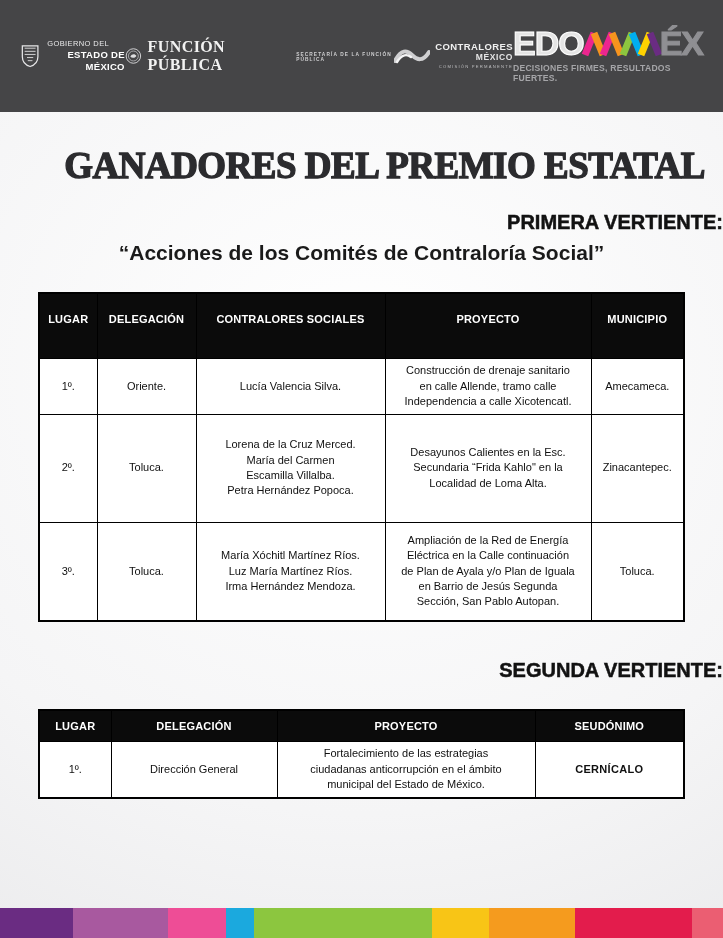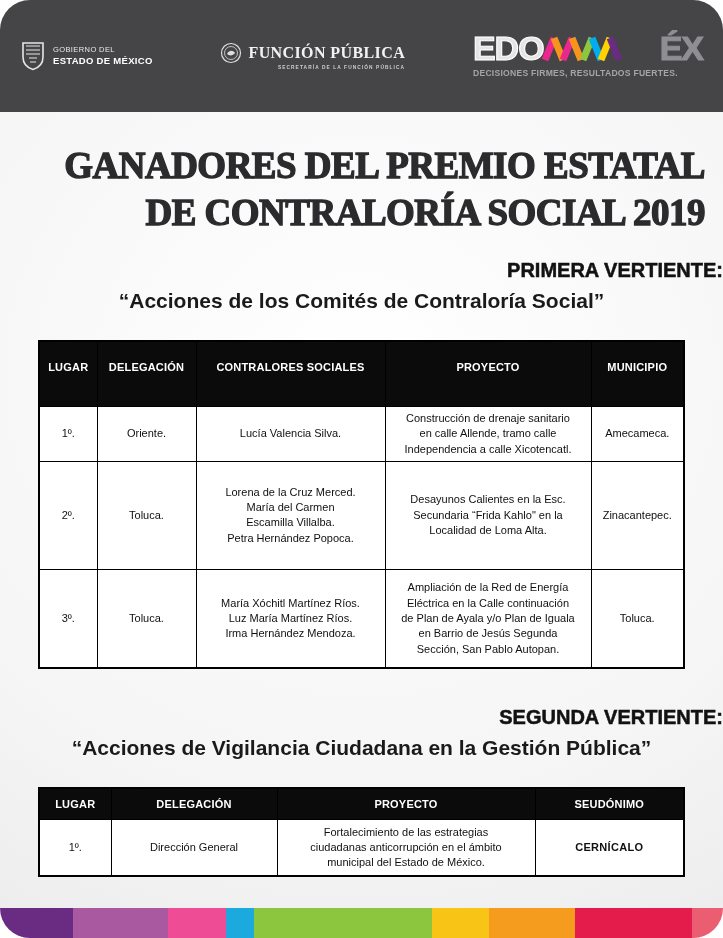--- a/index.html
+++ b/index.html
@@ -1,47 +1,46 @@
 <!DOCTYPE html>
 <html><head>
 <meta charset="utf-8">
 <style>
   html,body{margin:0;padding:0;}
   .page{
     width:723px;height:938px;position:relative;overflow:hidden;
     background:radial-gradient(130% 90% at 50% 40%, #ffffff 0%, #f5f5f6 52%, #e4e4e6 100%);
     font-family:"Liberation Sans", sans-serif;
-    border-radius:30px;
   }
 
   
   .topbar{
     height:112px;background:#454547;display:flex;align-items:center;
     justify-content:space-between;padding:0 20px;box-sizing:border-box;
   }
   .logo{display:flex;align-items:center;color:#fff;}
   .logo-gem .gem-text{margin-left:7px;line-height:1.25;}
   .gem-line1{font-size:7.5px;letter-spacing:.4px;color:#e9e9ea;}
   .gem-line2{font-size:9.5px;font-weight:bold;letter-spacing:.3px;text-align:right;}
 
-  .logo-fp{flex-direction:column;align-items:flex-end;}
+  .logo-fp{flex-direction:row;align-items:center;}
   .fp-row{display:flex;align-items:center;}
   .fp-title{margin-left:6px;font-family:"Liberation Serif", serif;font-weight:bold;font-size:16px;letter-spacing:.4px;color:#f2f2f2;}
   .fp-sub{margin-left:29px;margin-top:1px;font-size:4.8px;letter-spacing:1.1px;color:#cfcfd1;font-weight:bold;}
 
   .logo-contralores{align-items:center;}
   .ct-text{margin-left:5px;display:flex;flex-direction:column;align-items:flex-end;line-height:1.1;}
   .ct-line1{font-size:9.5px;font-weight:bold;letter-spacing:.4px;color:#f0f0f0;}
   .ct-line2{font-size:8.5px;font-weight:bold;letter-spacing:.6px;color:#e5e5e6;}
   .ct-sub{font-size:4.2px;letter-spacing:1.2px;color:#bdbdbf;margin-top:3px;}
 
   .logo-edomex{flex-direction:column;align-items:flex-start;}
   .edomex-word{display:flex;align-items:flex-end;}
   .edomex-prefix{font-size:34px;font-weight:bold;-webkit-text-stroke:1.1px #ffffff;color:#e5e5e5;letter-spacing:-1px;line-height:.85;}
-  .edomex-suffix{font-size:34px;font-weight:bold;-webkit-text-stroke:1.1px #8f8f93;color:#8f8f93;letter-spacing:-1px;line-height:.85;margin-left:40px;}
+  .edomex-suffix{font-size:34px;font-weight:bold;-webkit-text-stroke:1.1px #8f8f93;color:#8f8f93;letter-spacing:-1px;line-height:.85;}
   .m-glyph{margin:0 -3px;display:block;}
   .edomex-tagline{font-size:8.6px;font-weight:bold;color:#a5a5a8;letter-spacing:.25px;margin-top:5px;}
 
   
   .main-title{
     margin:30px 18px 0;text-align:right;font-size:37px;line-height:1.28;
     font-weight:bold;color:#2b2b2e;-webkit-text-stroke:1.3px #2b2b2e;letter-spacing:-.5px;font-family:Liberation Serif, serif;
   }
   .vertiente{margin-top:22px;text-align:right;font-size:20px;font-weight:bold;color:#121212;-webkit-text-stroke:.5px #121212;}
   .vertiente-2{margin-top:37px;}
@@ -93,20 +92,31 @@
         <svg width="22" height="22" viewBox="0 0 22 22">
           <circle cx="11" cy="11" r="9.5" fill="none" stroke="#dddddf" stroke-width="1.2"></circle>
           <circle cx="11" cy="11" r="6.5" fill="none" stroke="#dddddf" stroke-width=".8"></circle>
           <path d="M7 12 C9 8 13 8 15 11 C13 14 9 14 7 12 Z" fill="#dddddf"></path>
         </svg>
         <span class="fp-title">FUNCIÓN PÚBLICA</span>
       </div>
       <div class="fp-sub">SECRETARÍA DE LA FUNCIÓN PÚBLICA</div>
     </div>
 
+    <div class="logo logo-contralores">
+      <svg width="36" height="20" viewBox="0 0 36 20">
+        <path d="M1 15 C7 3 13 4 18 9 C23 14 29 16 35 6" fill="none" stroke="#cfcfd1" stroke-width="4" stroke-linecap="round"></path>
+        <path d="M3 16 C8 8 13 8 17 11" fill="none" stroke="#f4f4f5" stroke-width="2.4" stroke-linecap="round"></path>
+      </svg>
+      <div class="ct-text">
+        <span class="ct-line1">CONTRALORES</span>
+        <span class="ct-line2">MÉXICO</span>
+        <span class="ct-sub">COMISIÓN PERMANENTE</span>
+      </div>
+    </div>
 
     <div class="logo logo-edomex">
       <div class="edomex-word">
         <span class="edomex-prefix">EDO</span>
         <svg class="m-glyph" width="44" height="28" viewBox="0 0 44 28">
             <line x1="4" y1="25" x2="13" y2="3" stroke="#EC268F" stroke-width="7"></line>
             <line x1="13" y1="3" x2="22" y2="25" stroke="#F7941E" stroke-width="7"></line>
             <line x1="22" y1="25" x2="31" y2="3" stroke="#EC268F" stroke-width="7"></line>
             <line x1="31" y1="3" x2="40" y2="25" stroke="#F7941E" stroke-width="7"></line>
           </svg>
@@ -117,21 +127,20 @@
             <line x1="31" y1="3" x2="40" y2="25" stroke="#6A2C82" stroke-width="7"></line>
           </svg>
         <span class="edomex-suffix">ÉX</span>
       </div>
       <div class="edomex-tagline">DECISIONES FIRMES, RESULTADOS FUERTES.</div>
     </div>
   </div>
 
   <div class="main-title">
     <div>GANADORES DEL PREMIO ESTATAL</div>
-    <div>DE CONTRALORÍA SOCIAL 2019</div>
   </div>
 
   <div class="vertiente">PRIMERA VERTIENTE:</div>
   <div class="vertiente-sub">“Acciones de los Comités de Contraloría Social”</div>
 
   <table class="tbl tbl1">
     <colgroup>
       <col style="width:58px">
         <col style="width:99px">
         <col style="width:189px">
@@ -179,21 +188,20 @@
 Eléctrica en la Calle continuación
 de Plan de Ayala y/o Plan de Iguala
 en Barrio de Jesús Segunda
 Sección, San Pablo Autopan.</td>
         <td>Toluca.</td>
       </tr>
     </tbody>
   </table>
 
   <div class="vertiente vertiente-2">SEGUNDA VERTIENTE:</div>
-  <div class="vertiente-sub">“Acciones de Vigilancia Ciudadana en la Gestión Pública”</div>
 
   <table class="tbl tbl2">
     <colgroup>
       <col style="width:72px">
         <col style="width:166px">
         <col style="width:258px">
         <col style="width:149px">
     </colgroup>
     <thead>
       <tr>

